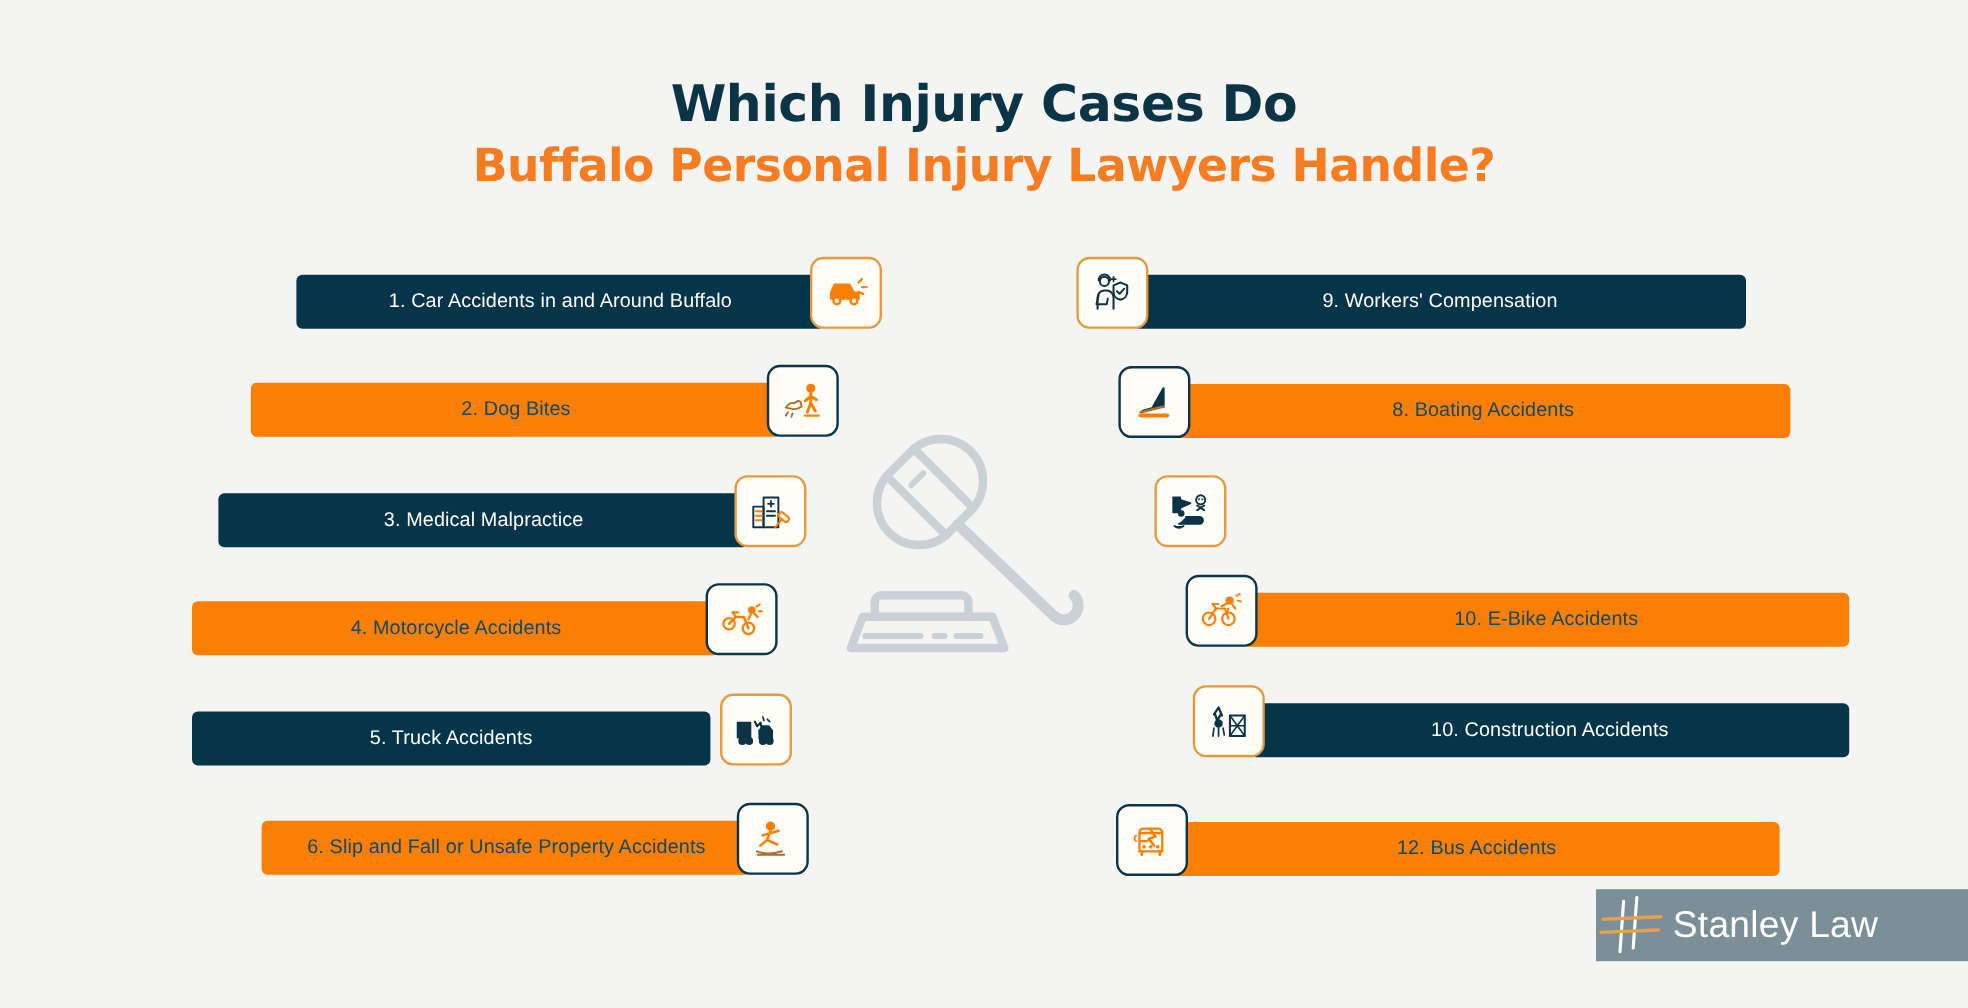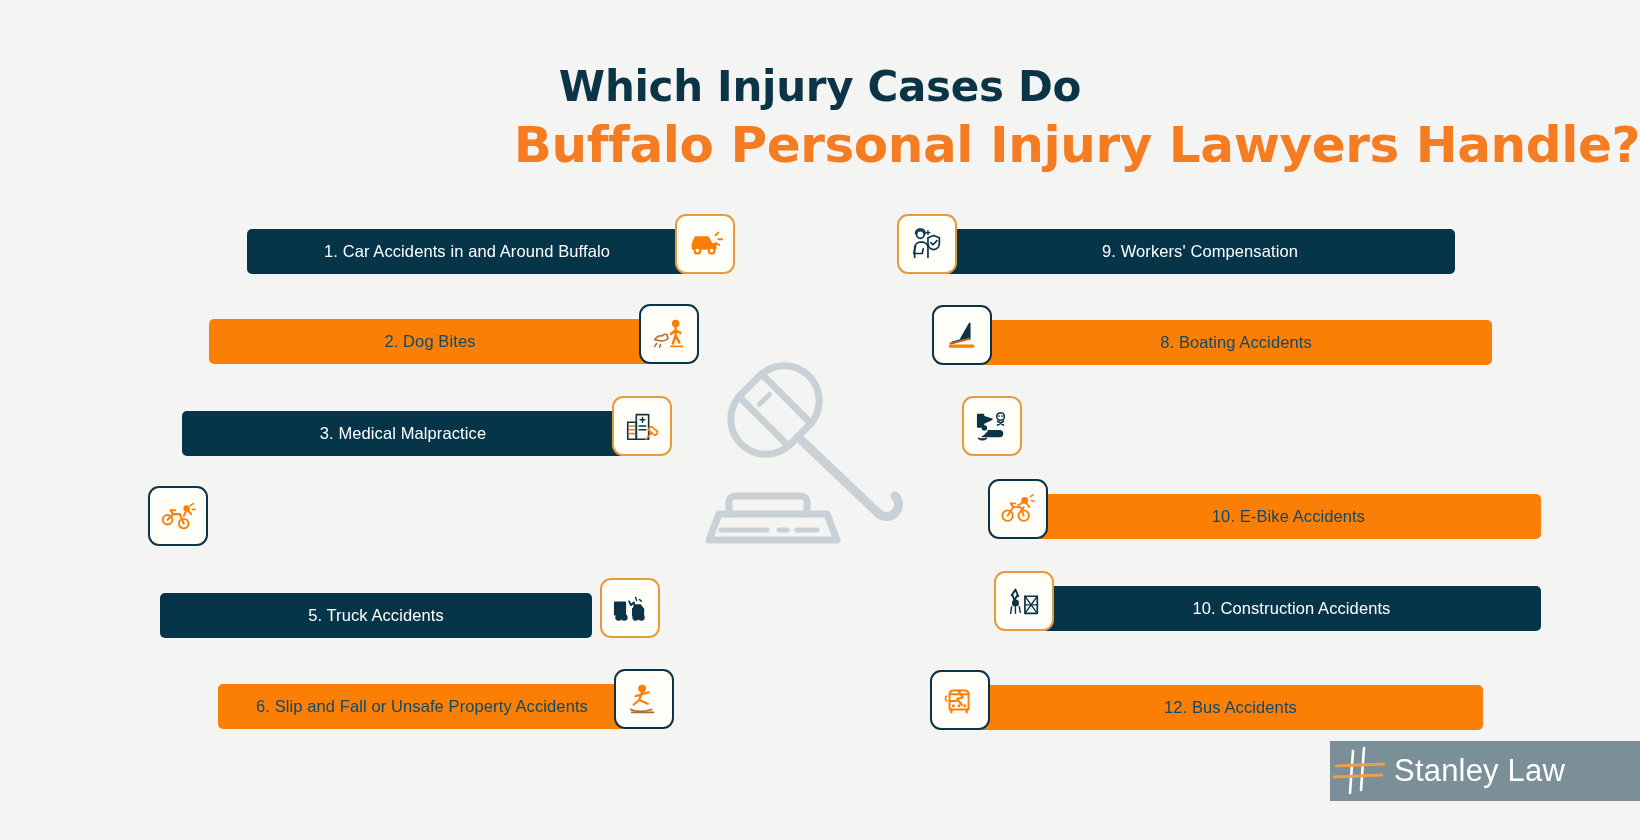--- a/index.html
+++ b/index.html
@@ -29,28 +29,27 @@
   }
   .title-line-1 {
     font-size: 42px;
     font-weight: 700;
     color: #0b3446;
     letter-spacing: -0.3px;
     line-height: 1.16;
     font-family: "DejaVu Sans", "Liberation Sans", sans-serif;
   }
   .title-line-2 {
-    font-size: 50px;
+    font-size: 38px;
     font-weight: 700;
     color: #f57c20;
     letter-spacing: -0.4px;
     line-height: 1.16;
     margin-top: 4px;
     font-family: "DejaVu Sans", "Liberation Sans", sans-serif;
-    text-align: right;
   }
 
   
   .gavel-art {
     position: absolute;
     left: 655px;
     top: 325px;
     width: 250px;
     height: 250px;
     z-index: 1;
@@ -221,20 +220,23 @@
         </g>
       <g transform="rotate(40 28 28)" stroke="#fb7e05" stroke-width="1.8">
         <rect x="24" y="21" width="10" height="5" rx="2"></rect>
         <line x1="29" y1="26" x2="29" y2="35"></line>
       </g>
     </svg>
   </div>
 </div>
 
 <div class="row left" style="left:125px; top:486px;">
+  <div class="bar orange" style="width:440px;">
+    <span class="bar-label">4. Motorcycle Accidents</span>
+  </div>
   <div class="tile border-navy">
     <svg viewBox="0 0 40 40" width="38" height="38" fill="none" stroke="#fb7e05" stroke-width="2" stroke-linecap="round" stroke-linejoin="round">
       <circle cx="9" cy="24" r="5"></circle>
       <circle cx="26" cy="28" r="5"></circle>
       <path d="M9 24 l6-6 h7 l4 10" stroke-width="2.2"></path>
       <path d="M15 18 l-3-4 h5" stroke-width="2"></path>
       <circle cx="29" cy="12" r="2.4" fill="#fb7e05"></circle>
       <path d="M31 15 l3 3 M28 16 l-2 4" stroke-width="2"></path>
       <path d="M33 9 l3-2 M35 13 l3 0" stroke-width="1.7"></path>
     </svg>

